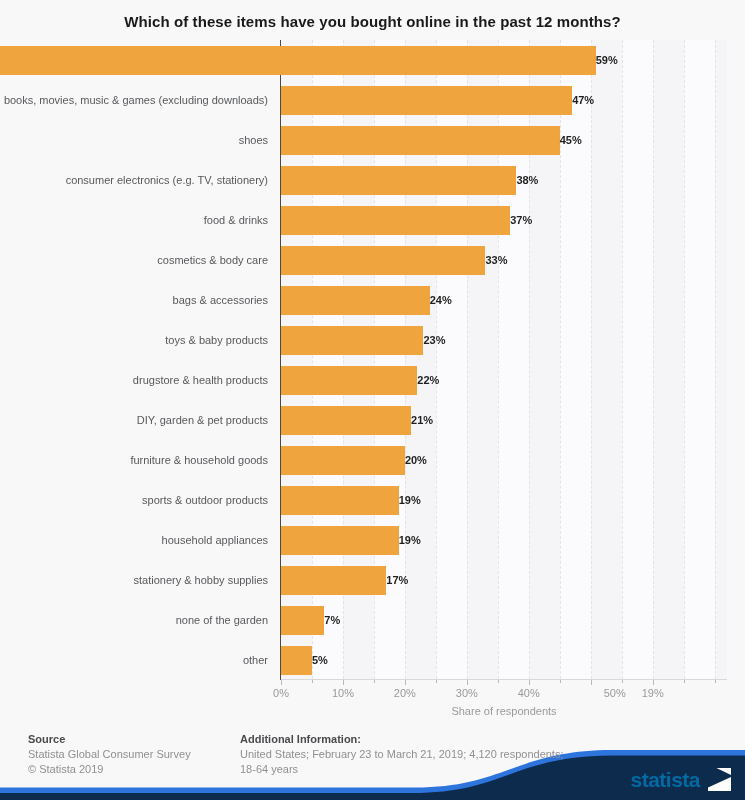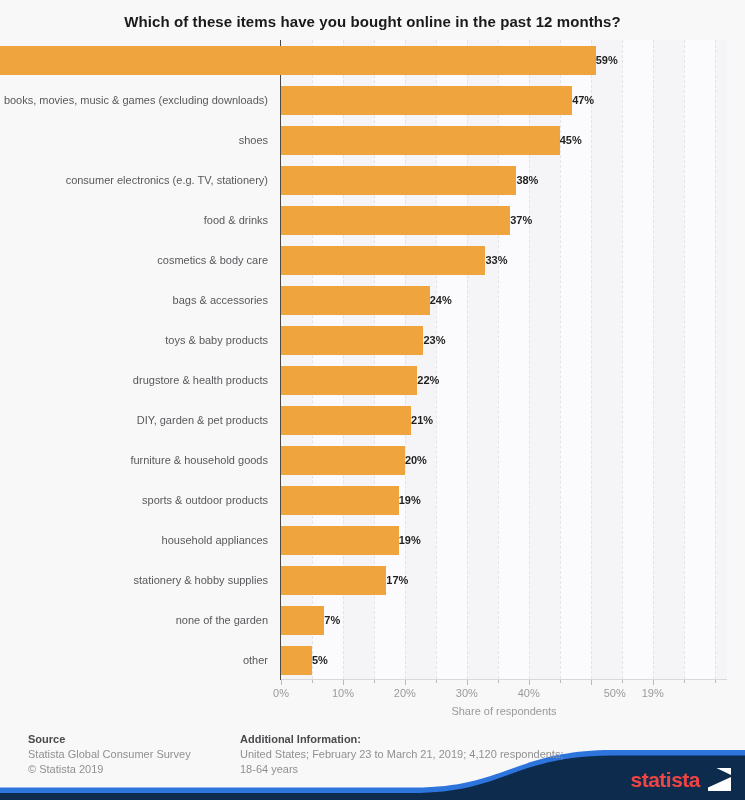--- a/index.html
+++ b/index.html
@@ -41,21 +41,21 @@
   .footer{display:flex;padding:16px 0 0 28px;position:relative;z-index:2;}
   .footer-col1{width:212px;}
   .footer-col2{flex:1;}
   .footer-title{font-size:11px;font-weight:bold;color:#4a4a4c;margin-bottom:2px;}
   .footer-line{font-size:11px;color:#909092;line-height:1.4;}
   .wave{position:absolute;left:0;bottom:0;width:745px;height:55px;z-index:1;}
   .wave svg{display:block;}
   .logo{
     position:absolute;right:14px;bottom:9px;display:flex;align-items:center;gap:8px;z-index:3;
   }
-  .logo-text{color:#ef4444;font-size:21px;font-weight:bold;letter-spacing:-0.5px;line-height:1;}
+  .logo-text{color:#0369a1;font-size:21px;font-weight:bold;letter-spacing:-0.5px;line-height:1;}
   .logo-mark{display:block;}
 </style>
 </head>
 <body>
 
 <div class="title">Which of these items have you bought online in the past 12 months?</div>
 
 <div class="chart">
   <div class="plot-bg">
       <div class="band band-a" style="left: 0%; width: 6.94444%;"></div>

